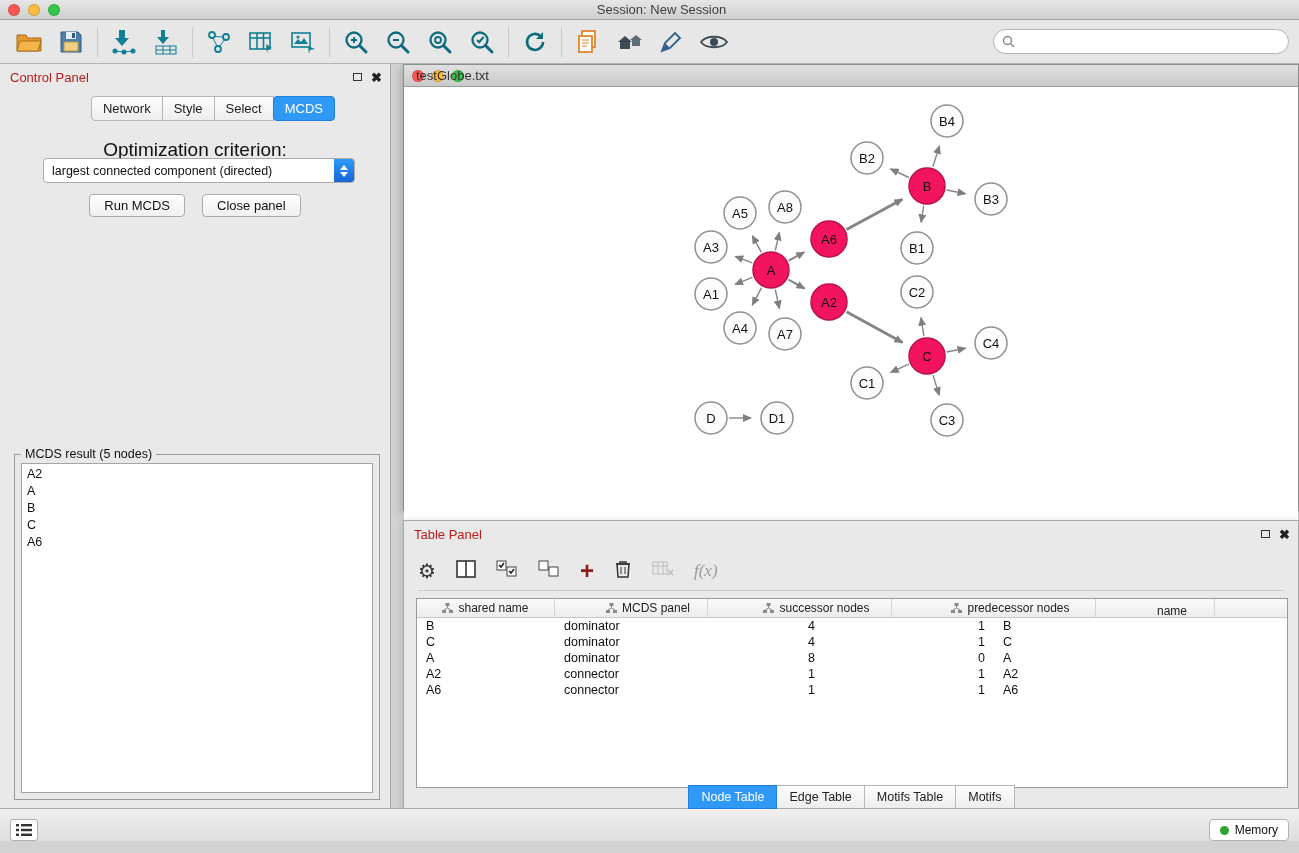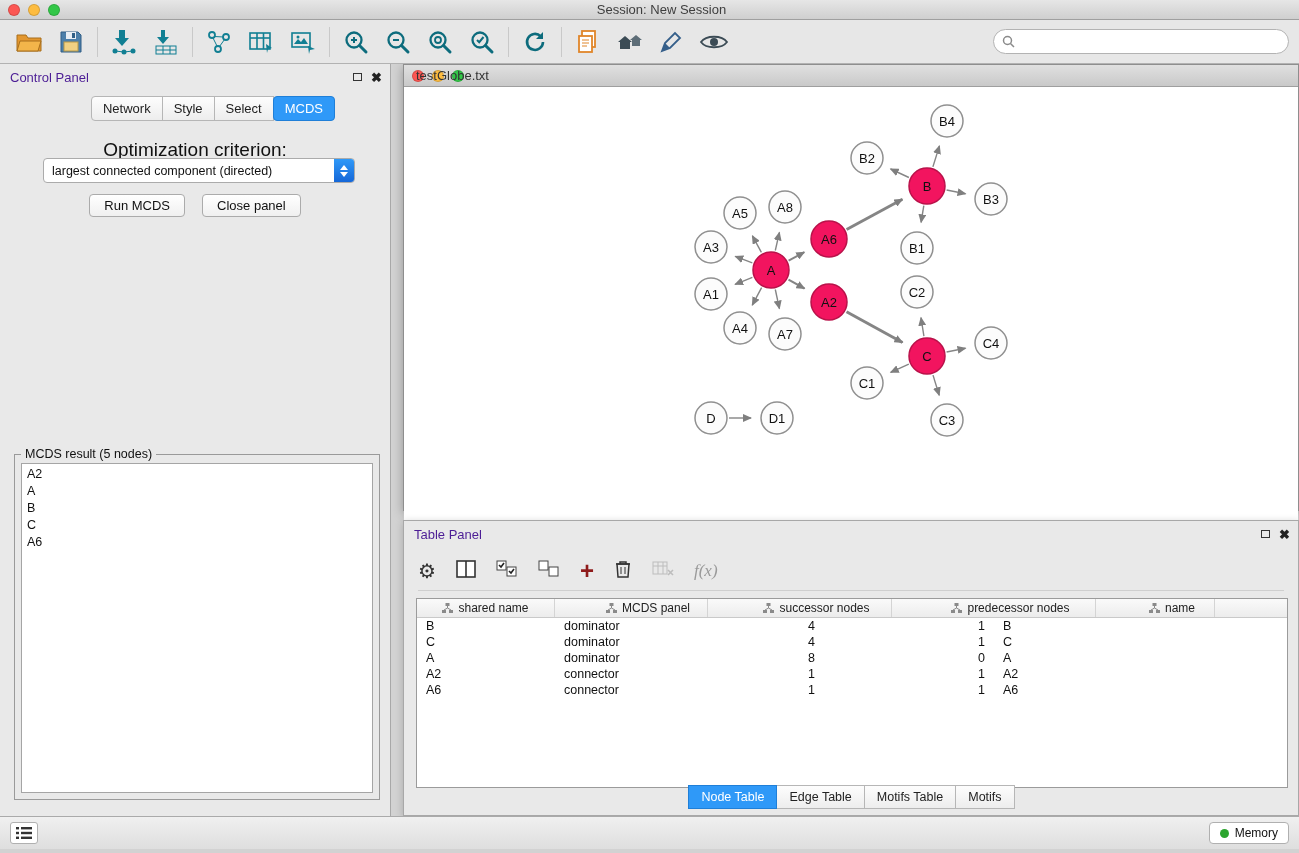--- a/index.html
+++ b/index.html
@@ -26,21 +26,21 @@
     border:1px solid #b3b3b3; border-radius:13px; display:flex; align-items:center; padding-left:8px; }
   .search-field input { border:none; outline:none; flex:1; height:20px; font-size:13px; background:transparent; margin-left:5px; }
 
   
   .desktop { position:absolute; top:64px; left:0; right:0; height:756px; background:#d2d2d2; }
 
   
   .control-panel { position:absolute; left:0; top:0; width:391px; height:756px; background:#e9e9e9;
     border-right:1px solid #a8a8a8; }
   .panel-header { position:relative; height:26px; display:flex; align-items:center; padding:0 10px; }
-  .panel-title { font-size:13px; color:#4c1d95; }
+  .panel-title { font-size:13px; color:#b91c1c; }
   .panel-header .hdr-icons { position:absolute; right:8px; top:0; height:26px; display:flex; align-items:center; gap:9px; }
   .float-box { width:9px; height:8px; border:1.6px solid #333; display:inline-block; }
   .close-x { font-size:13px; font-weight:bold; color:#222; line-height:1; }
 
   .cp-tabs { position:absolute; top:32px; left:0; right:0; display:flex; justify-content:center;padding-left:35px; }
   .cp-tab { font-size:13px; padding:4px 11px; border:1px solid #b6b6b6; margin-right:-1px;
     background:linear-gradient(#fdfdfd,#ededed); color:#222; }
   .cp-tab:first-child { border-radius:4px 0 0 4px; }
   .cp-tab.active { background:var(--accent-blue,#2f99f8); color:#fff; border:1px solid #1f7fd8;
     border-radius:4px; position:relative; z-index:1; }
@@ -92,22 +92,22 @@
   .tr { display:flex; height:16px; align-items:center; }
   .td { font-size:12.5px; color:#111; padding:0 9px; overflow:hidden; white-space:nowrap; }
   .td.num { text-align:right; }
 
   .tp-tabs { position:absolute; bottom:6px; left:0; right:0; display:flex; justify-content:center; }
   .tp-tab { font-size:12.5px; padding:4px 12px; border:1px solid #b6b6b6; margin-right:-1px;
     background:linear-gradient(#fdfdfd,#ededed); color:#222; }
   .tp-tab.active { background:var(--accent-blue,#2f99f8); color:#fff; border-color:#1f7fd8; position:relative; z-index:1; }
 
   
-  .statusbar { position:absolute; left:0; right:0; bottom:4px; height:33px;
-    background:linear-gradient(#f0f0f0,#dedede); border-top:1px solid #aaa; display:flex; align-items:center; }
+  .statusbar { position:absolute; left:0; right:0; bottom:12px; height:33px;
+    background:linear-gradient(#f0f0f0,#dedede); border-top:1px solid #aaa; display:flex; align-items:flex-end; }
   .status-left-btn { margin-left:10px; width:28px; height:22px; background:#fff; border:1px solid #b0b0b0;
     border-radius:3px; display:flex; align-items:center; justify-content:center; }
   .memory-btn { position:absolute; right:10px; height:22px; background:#fff; border:1px solid #b0b0b0;
     border-radius:4px; display:flex; align-items:center; gap:6px; padding:0 10px; }
   .mem-dot { width:9px; height:9px; border-radius:50%; background:var(--memory-green,#2ba52e); }
   .memory-btn span { font-size:12px; color:#111; }
 </style>
 </head>
 <body>
 
@@ -500,21 +500,21 @@
             </div>
             <div class="th" style="width: 170px;">
               <svg width="11" height="10" viewBox="0 0 11 10">
                 <rect x="3.5" y="0" width="4" height="3" fill="#8a8a8a"></rect>
                 <rect x="0" y="7" width="4" height="3" fill="#8a8a8a"></rect>
                 <rect x="7" y="7" width="4" height="3" fill="#8a8a8a"></rect>
                 <path d="M5.5 3v2M2 7l3.5-2L9 7" stroke="#8a8a8a" fill="none"></path>
               </svg>
               <span>predecessor nodes</span>
             </div>
-            <div class="th" style="width: 85px;">
+            <div class="th" style="width: 85px; flex-direction: column;">
               <svg width="11" height="10" viewBox="0 0 11 10">
                 <rect x="3.5" y="0" width="4" height="3" fill="#8a8a8a"></rect>
                 <rect x="0" y="7" width="4" height="3" fill="#8a8a8a"></rect>
                 <rect x="7" y="7" width="4" height="3" fill="#8a8a8a"></rect>
                 <path d="M5.5 3v2M2 7l3.5-2L9 7" stroke="#8a8a8a" fill="none"></path>
               </svg>
               <span>name</span>
             </div>
           </div>
         <div>

